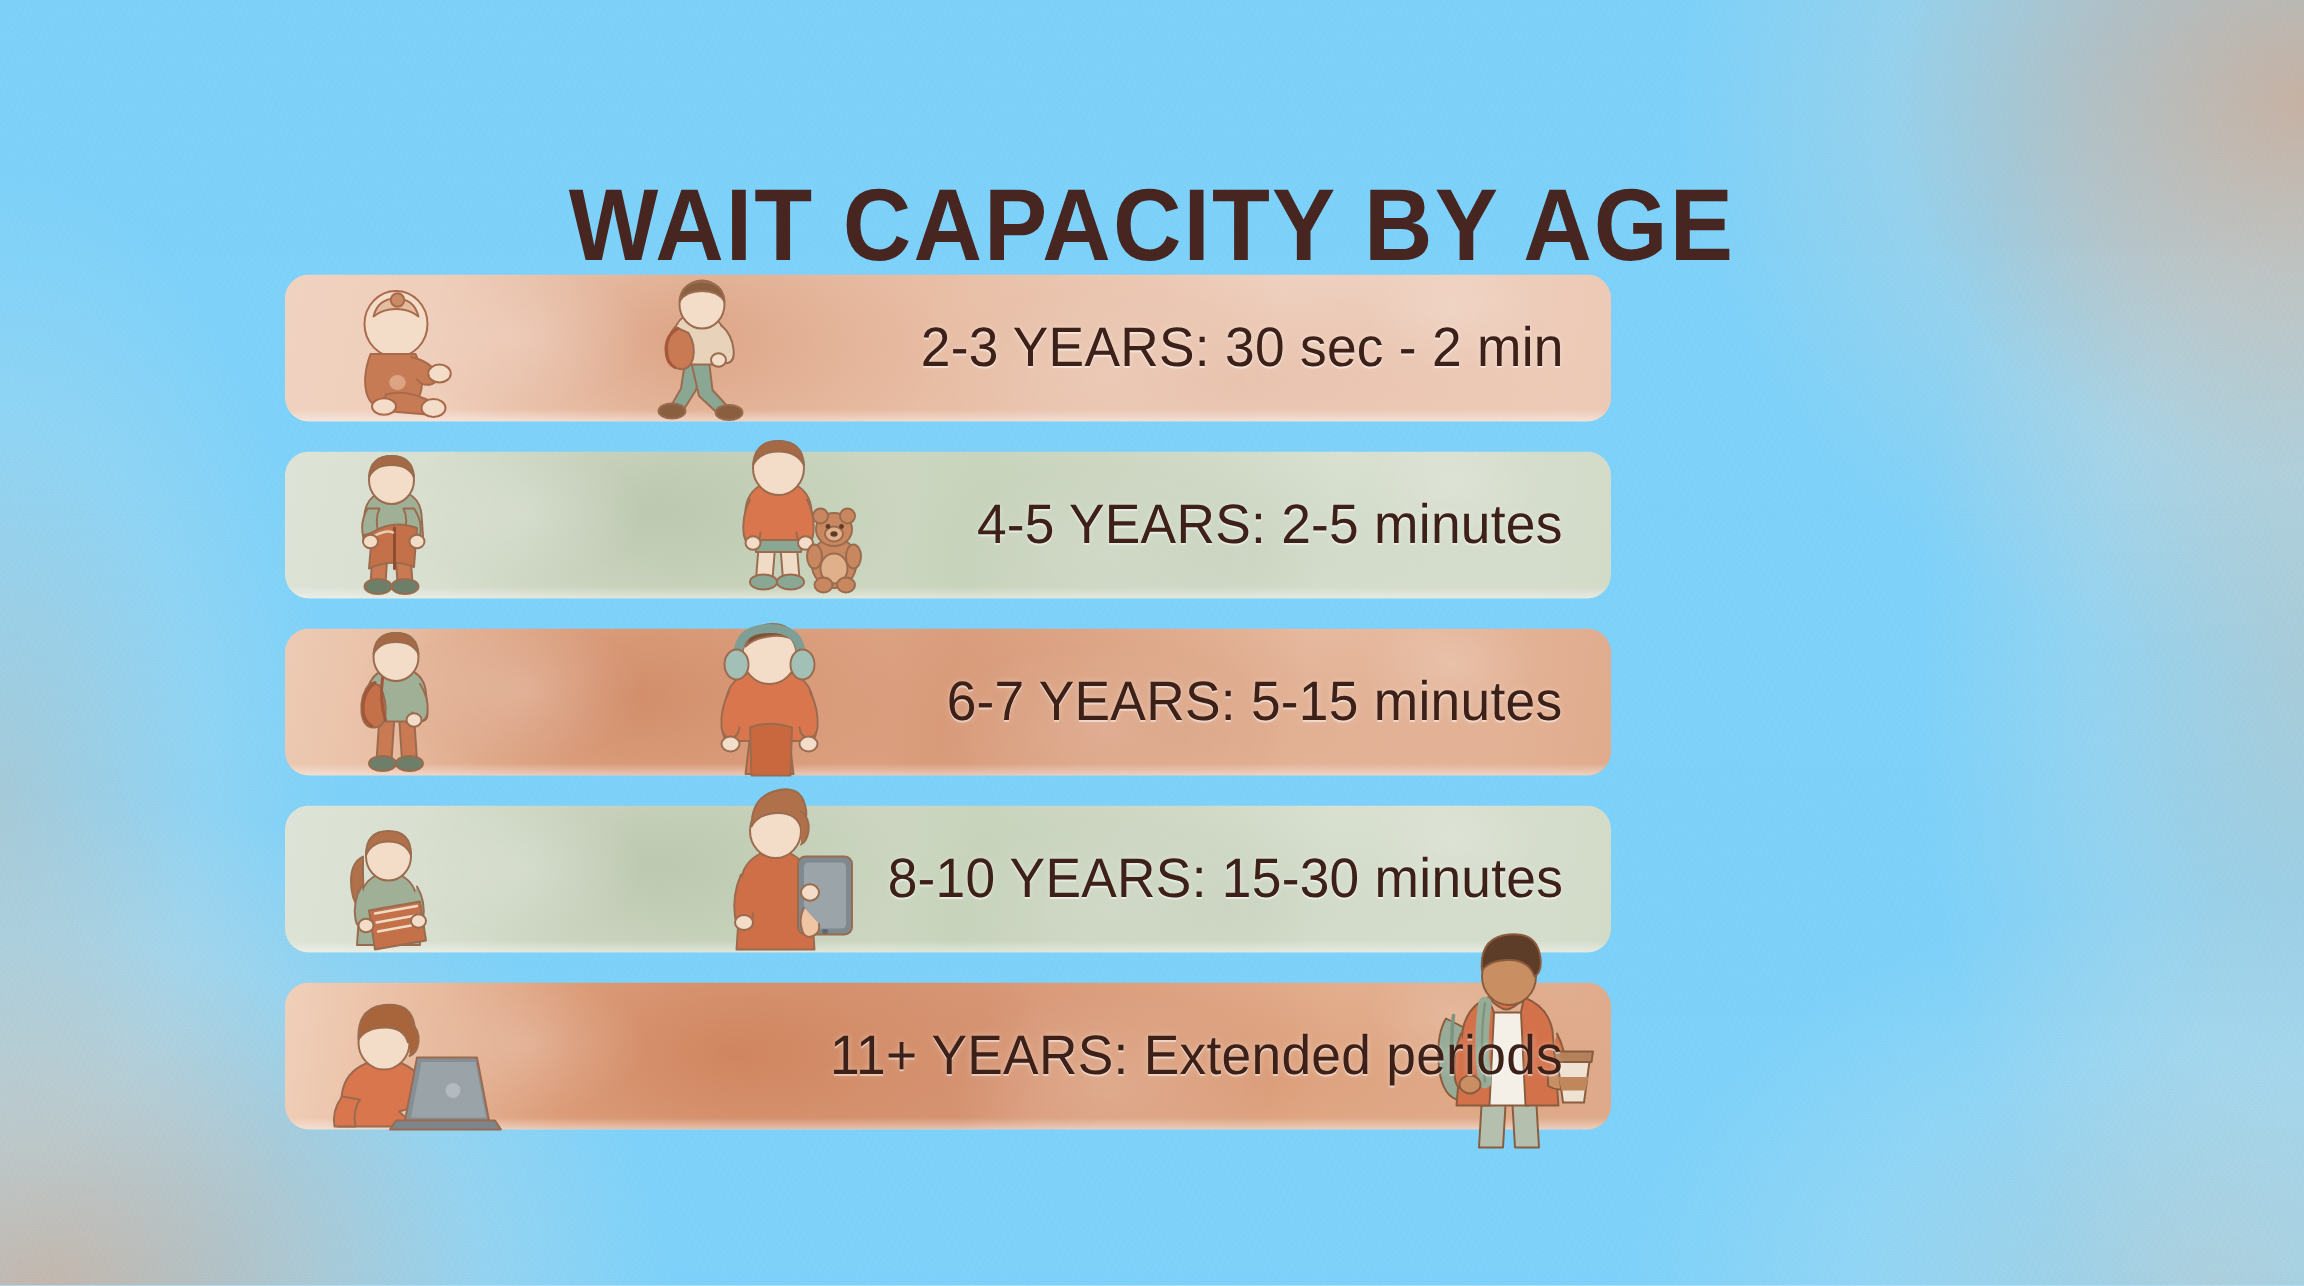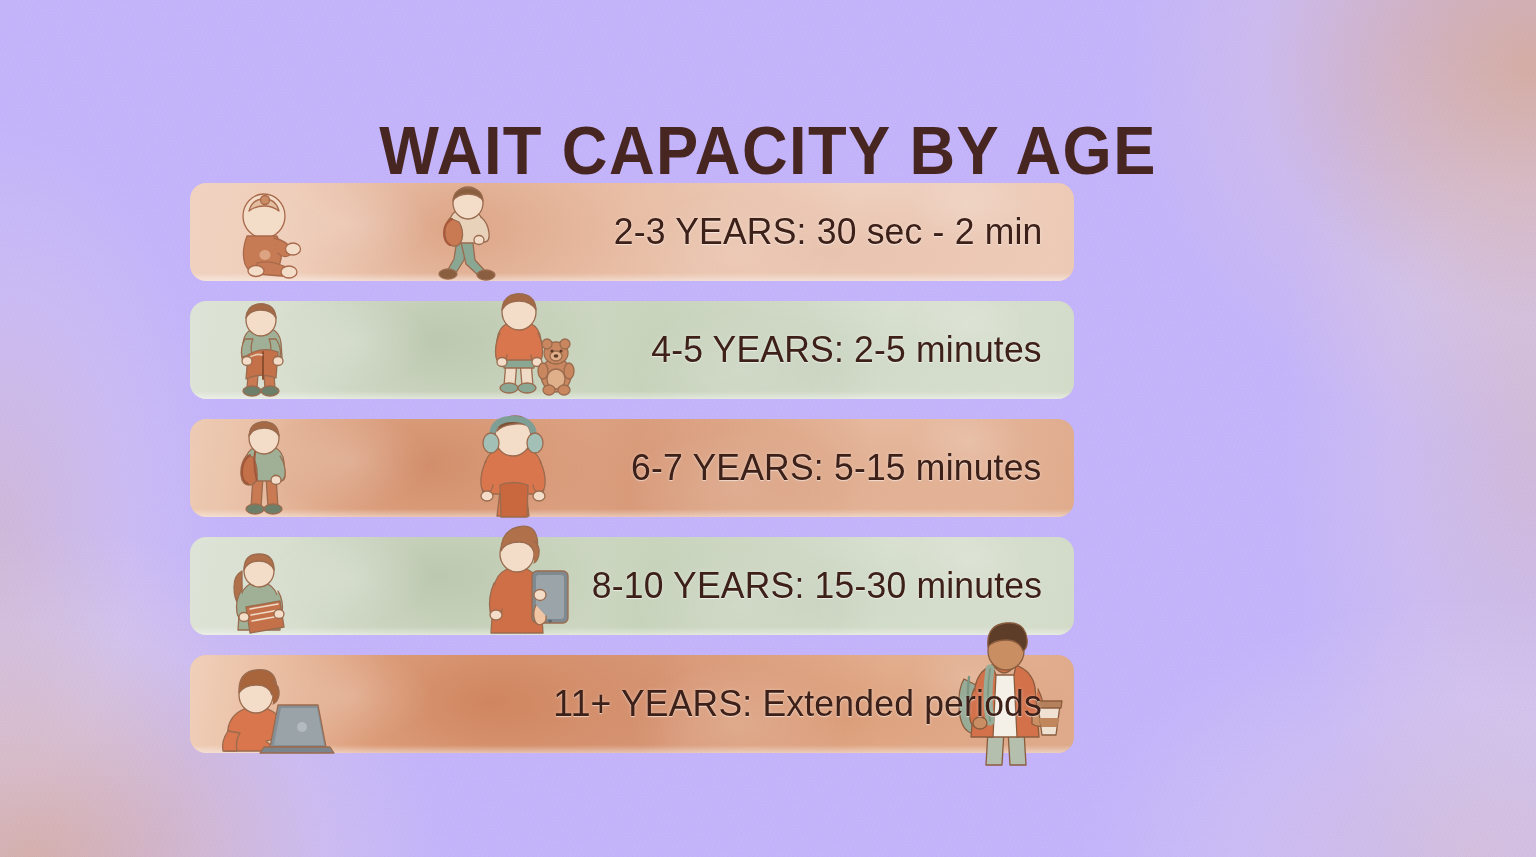--- a/index.html
+++ b/index.html
@@ -14,21 +14,21 @@
     font-family: "Liberation Sans", sans-serif;
     background: #fbf8f4;
   }
 
   
   #poster {
     position: relative;
     width: 1536px;
     height: 857px;
     overflow: hidden;
-    background: #c4b5fd;
+    background: #7dd3fc;
   }
   .bg-layer {
     position: absolute;
     inset: 0;
     pointer-events: none;
   }
   
   .wash-tr {
     background:
       radial-gradient(ellipse 420px 380px at 100% 8%,

